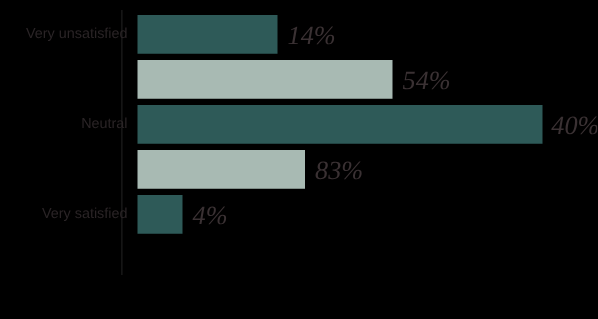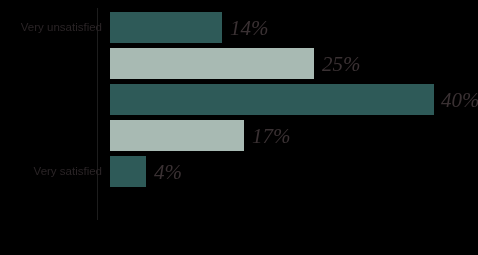--- a/index.html
+++ b/index.html
@@ -89,31 +89,32 @@
     <div class="axis-line"></div>
 
     <div class="bar-row" style="top:12px;">
       <div class="cat-label">Very unsatisfied</div>
       <div class="bar" style="width:112px;background:#2e5a58;"></div>
       <div class="val-label" style="left:218px;">14%</div>
     </div>
 
     <div class="bar-row" style="top:48px;">
       <div class="bar" style="width:204px;background:#a8bab3;"></div>
-      <div class="val-label" style="left:310px;">25%</div>
+      <div class="val-label" style="left:310px;">54%</div>
     </div>
 
     <div class="bar-row" style="top:84px;">
+      <div class="cat-label">Neutral</div>
       <div class="bar" style="width:324px;background:#2e5a58;"></div>
       <div class="val-label" style="left:429px;text-align:right;">40%</div>
     </div>
 
     <div class="bar-row" style="top:120px;">
       <div class="bar" style="width:134px;background:#a8bab3;"></div>
-      <div class="val-label" style="left:240px;">17%</div>
+      <div class="val-label" style="left:240px;">83%</div>
     </div>
 
     <div class="bar-row" style="top:156px;padding-left:48px;">
       <div class="cat-label">Very satisfied</div>
       <div class="bar" style="width:36px;background:#2e5a58;"></div>
       <div class="val-label" style="left:142px;">4%</div>
     </div>
 
   </div>
 

